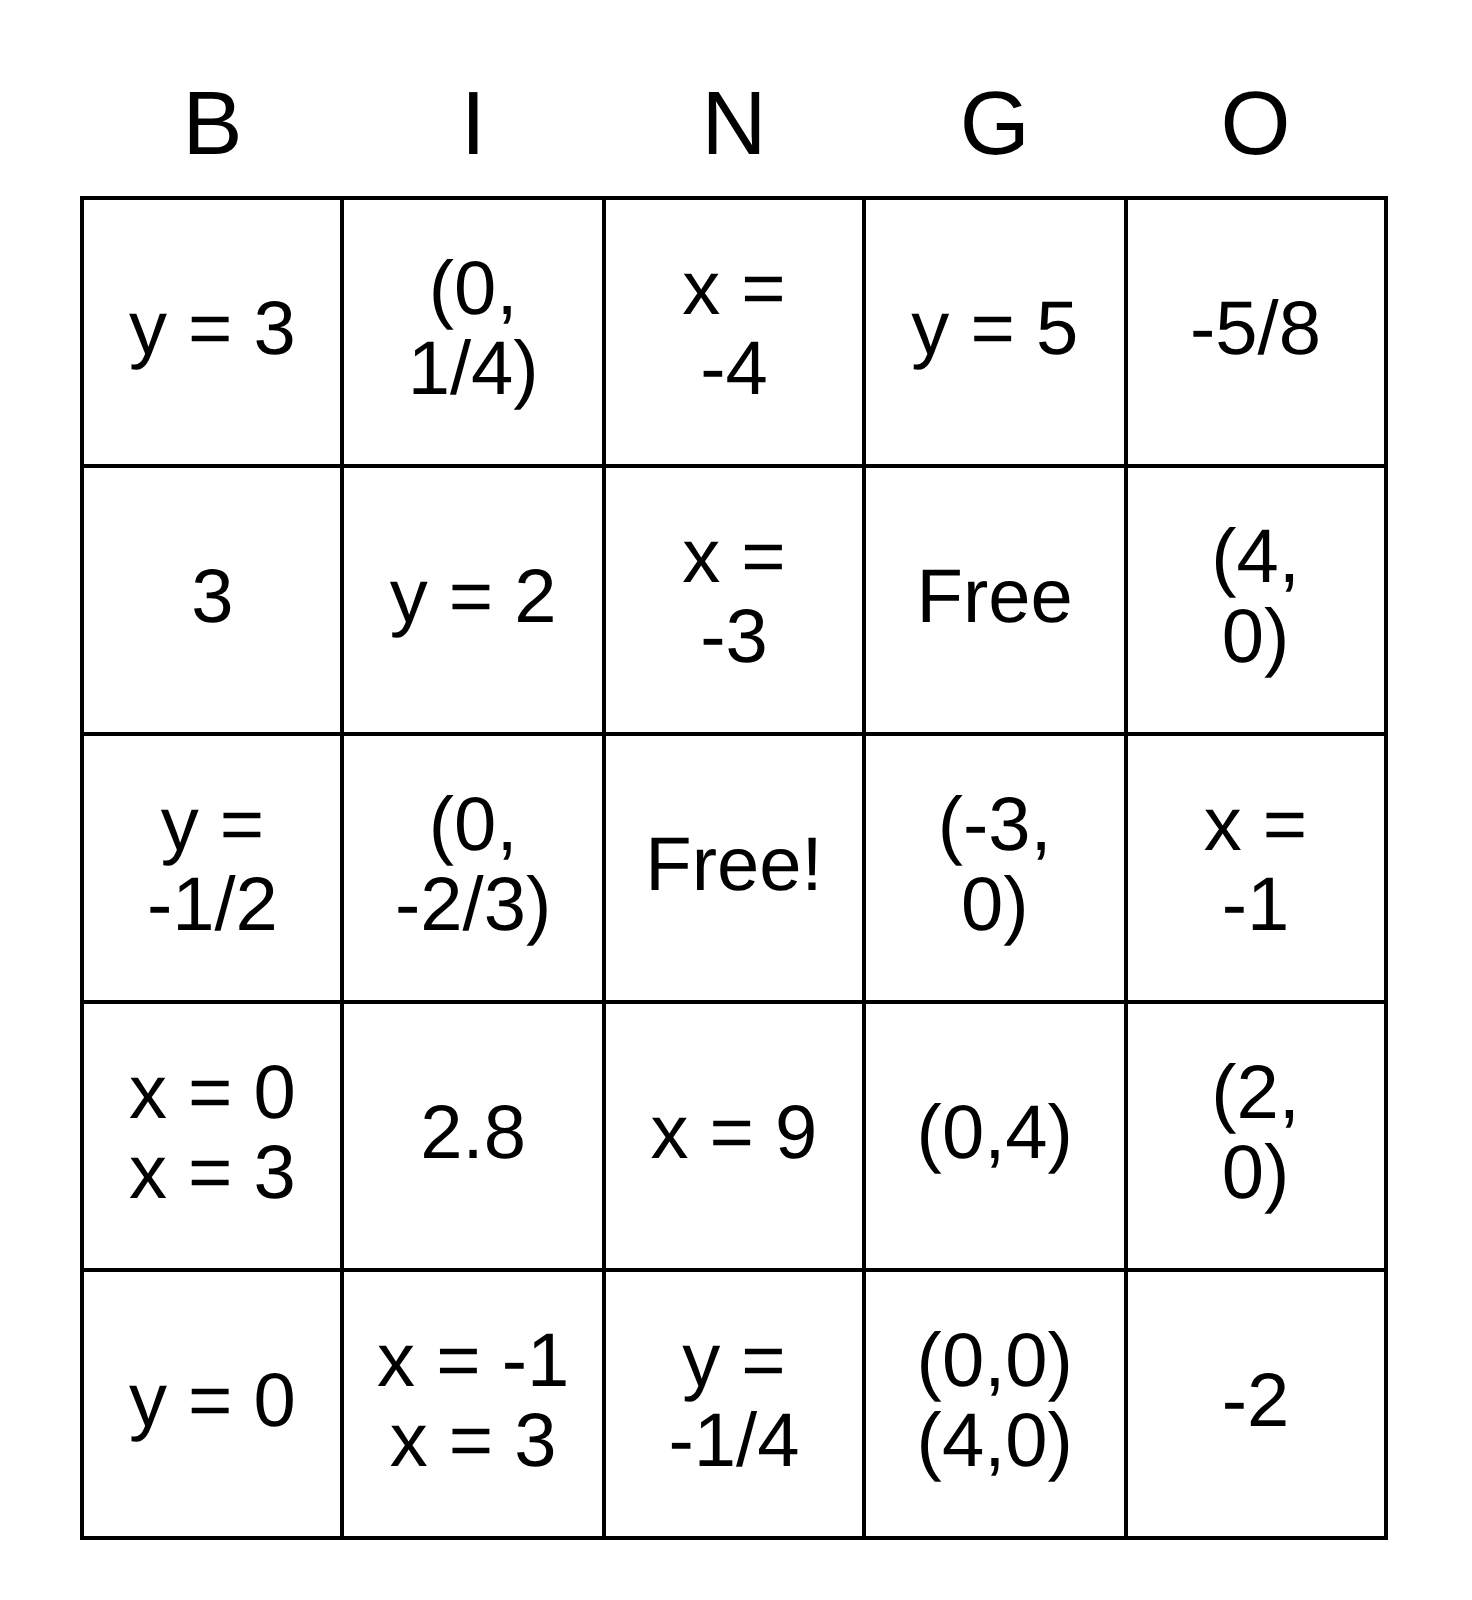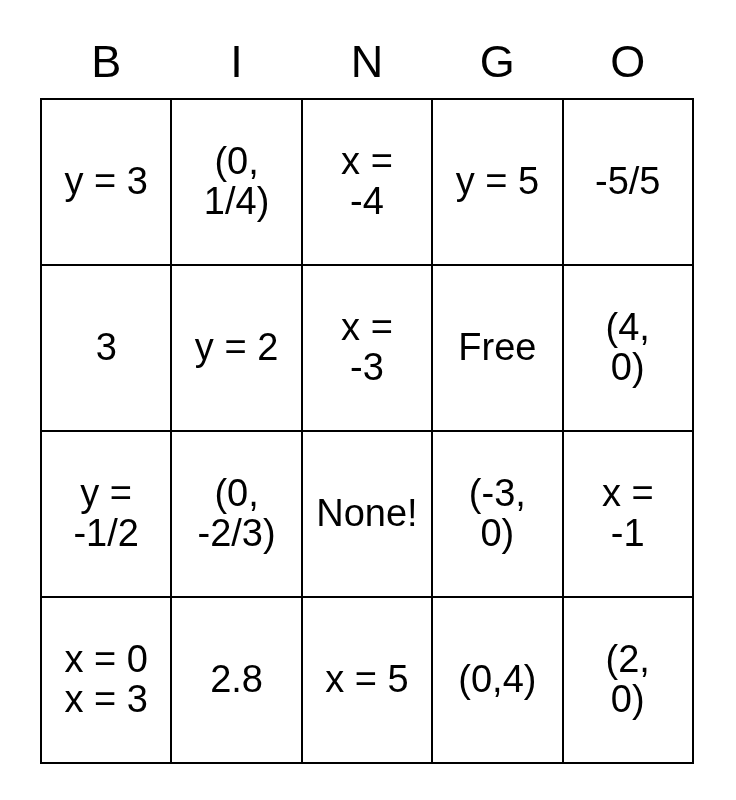--- a/index.html
+++ b/index.html
@@ -34,21 +34,21 @@
     text-align: center;
     padding: 0 0 14px 0;
     height: 62px;
     vertical-align: bottom;
   }
   table.bingo td {
     border: 2px solid #000000;
     text-align: center;
     vertical-align: middle;
     height: 128px;
-    padding: 18px 4px;
+    padding: 2px 4px;
     font-size: 38px;
     line-height: 1.05;
     word-break: break-word;
   }
   .sz-lg { font-size: 40px; }
   .sz-md { font-size: 36px; }
   .sz-sm { font-size: 32px; }
   .sz-xs { font-size: 21px; line-height: 1.1; }
   .two-line { white-space: pre-line; }
 </style>
@@ -74,46 +74,56 @@
       </tr>
     </thead>
     <tbody>
       <tr>
         <td class="two-line sz-lg">y = 3</td>
         <td class="two-line sz-lg">(0,
 1/4)</td>
         <td class="two-line sz-lg">x =
 -4</td>
         <td class="two-line sz-lg">y = 5</td>
-        <td class="two-line sz-lg">-5/5</td>
+        <td class="two-line sz-lg">-5/8</td>
       </tr>
       <tr>
         <td class="two-line sz-lg">3</td>
         <td class="two-line sz-lg">y = 2</td>
         <td class="two-line sz-lg">x =
 -3</td>
         <td class="two-line sz-lg">Free</td>
         <td class="two-line sz-lg">(4,
 0)</td>
       </tr>
       <tr>
         <td class="two-line sz-lg">y =
 -1/2</td>
         <td class="two-line sz-lg">(0,
 -2/3)</td>
-        <td class="two-line sz-lg">None!</td>
+        <td class="two-line sz-lg">Free!</td>
         <td class="two-line sz-xs">(-3,
 0)</td>
         <td class="two-line sz-lg">x =
 -1</td>
       </tr>
       <tr>
         <td class="two-line sz-md">x = 0
 x = 3</td>
         <td class="two-line sz-lg">2.8</td>
-        <td class="two-line sz-lg">x = 5</td>
+        <td class="two-line sz-lg">x = 9</td>
         <td class="two-line sz-lg">(0,4)</td>
         <td class="two-line sz-lg">(2,
 0)</td>
+      </tr>
+      <tr>
+        <td class="two-line sz-lg">y = 0</td>
+        <td class="two-line sz-sm">x = -1
+x = 3</td>
+        <td class="two-line sz-lg">y =
+-1/4</td>
+        <td class="two-line sz-md">(0,0)
+(4,0)</td>
+        <td class="two-line sz-lg">-2</td>
       </tr>
     </tbody>
   </table>
 </div>
 
 </body></html>

